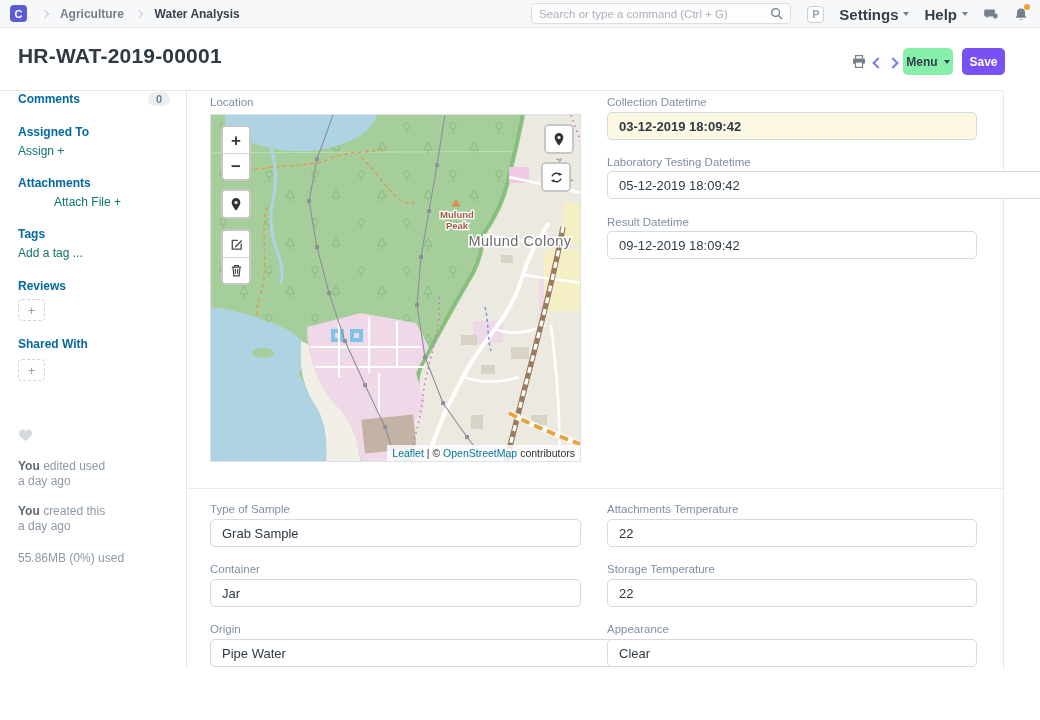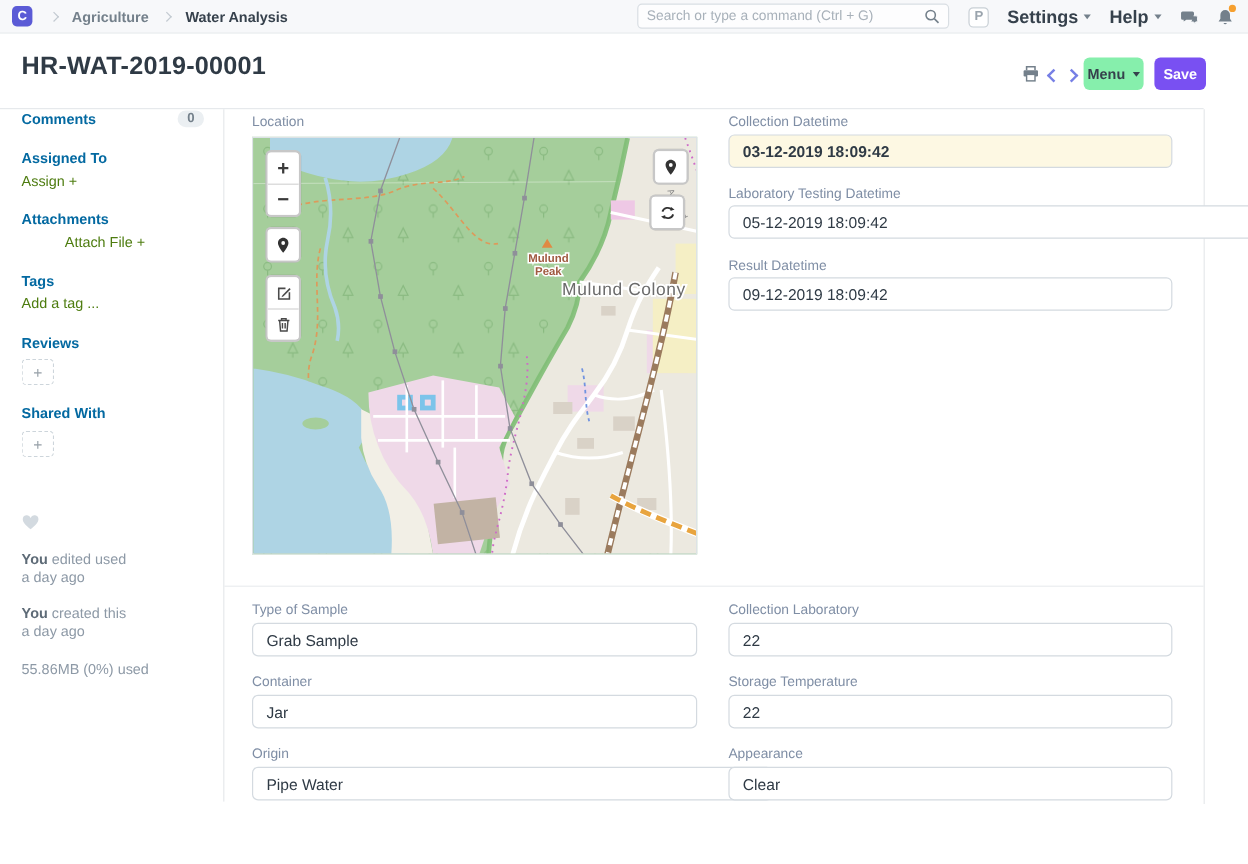--- a/index.html
+++ b/index.html
@@ -51,21 +51,21 @@
   .btn-primary { background:#7950F2; color:#fff; }
 
   
   .hdr-border  { position:absolute; left:0; top:90px; width:1003px; height:1px; background:#E6E9EC; }
   .side-border { position:absolute; left:186px; top:91px; width:1px; height:577px; background:#E6E9EC; }
   .main-border { position:absolute; left:1003px; top:91px; width:1px; height:579px; background:#E6E9EC; }
   .sec-divider { position:absolute; left:187px; top:488px; width:816px; height:1px; background:#EAEDEF; }
 
   
   .sb-head { position:absolute; left:18px; font-size:12px; font-weight:700; color:#0369a1; }
-  .sb-link { position:absolute; left:18px; font-size:12px; color:#4d7c0f; cursor:pointer; }
+  .sb-link { position:absolute; left:18px; font-size:12px; color:#0f766e; cursor:pointer; }
   .badge { position:absolute; left:148px; top:92px; background:#EBEFF2; color:#74808B;
     font-size:11px; font-weight:700; padding:1px 8px; border-radius:9px; }
   .dash-btn { position:absolute; left:18px; width:27px; height:22px; background:#fff;
     border:1px dashed #CDD5DB; border-radius:4px; color:#98A1A9; font-size:13px;
     display:flex; align-items:center; justify-content:center; cursor:pointer; }
   .act-line { font-size:12px; color:#8D99A6; line-height:15px; }
   .act-line b { color:#5E6B77; font-weight:700; }
 
   
   .f-label { position:absolute; font-size:11.5px; color:#7F8EA5; }
@@ -360,40 +360,43 @@
         <g fill="none" stroke="#333" stroke-width="1.6">
           <path d="M12.8 9.2 A5 5 0 0 1 4.2 10.8"></path>
           <path d="M3.2 6.8 A5 5 0 0 1 11.8 5.2"></path>
         </g>
         <path d="M11 2.6 l3 2.4 -3.8 1 z" fill="#333"></path>
         <path d="M5 13.4 l-3-2.4 3.8-1 z" fill="#333"></path>
       </svg>
     </button>
   </div>
 
+  <div class="map-attrib">
+    <a>Leaflet</a><span> | © </span><a>OpenStreetMap</a><span> contributors</span>
+  </div>
 </div>
 
 <div class="f-label" style="left:607px; top:96px;">Collection Datetime</div>
 <input class="f-input hl" style="left: 607px; top: 112px; width: 370px;" value="03-12-2019 18:09:42">
 
 <div class="f-label" style="left:607px; top:156px;">Laboratory Testing Datetime</div>
 <input class="f-input" style="left: 607px; top: 171px; width: 444px;" value="05-12-2019 18:09:42">
 
 <div class="f-label" style="left:607px; top:216px;">Result Datetime</div>
 <input class="f-input" style="left: 607px; top: 231px; width: 370px;" value="09-12-2019 18:09:42">
 
 <div class="f-label" style="left:210px; top:503px;">Type of Sample</div>
 <input class="f-input" style="left: 210px; top: 519px; width: 371px;" value="Grab Sample">
 
 <div class="f-label" style="left:210px; top:563px;">Container</div>
 <input class="f-input" style="left: 210px; top: 579px; width: 371px;" value="Jar">
 
 <div class="f-label" style="left:210px; top:623px;">Origin</div>
 <input class="f-input" style="left: 210px; top: 639px; width: 434px;" value="Pipe Water">
 
-<div class="f-label" style="left:607px; top:503px;">Collection Laboratory</div>
+<div class="f-label" style="left:607px; top:503px;">Attachments Temperature</div>
 <input class="f-input" style="left: 607px; top: 519px; width: 370px;" value="22">
 
 <div class="f-label" style="left:607px; top:563px;">Storage Temperature</div>
 <input class="f-input" style="left: 607px; top: 579px; width: 370px;" value="22">
 
 <div class="f-label" style="left:607px; top:623px;">Appearance</div>
 <input class="f-input" style="left: 607px; top: 639px; width: 370px;" value="Clear">
 
 </body></html>

